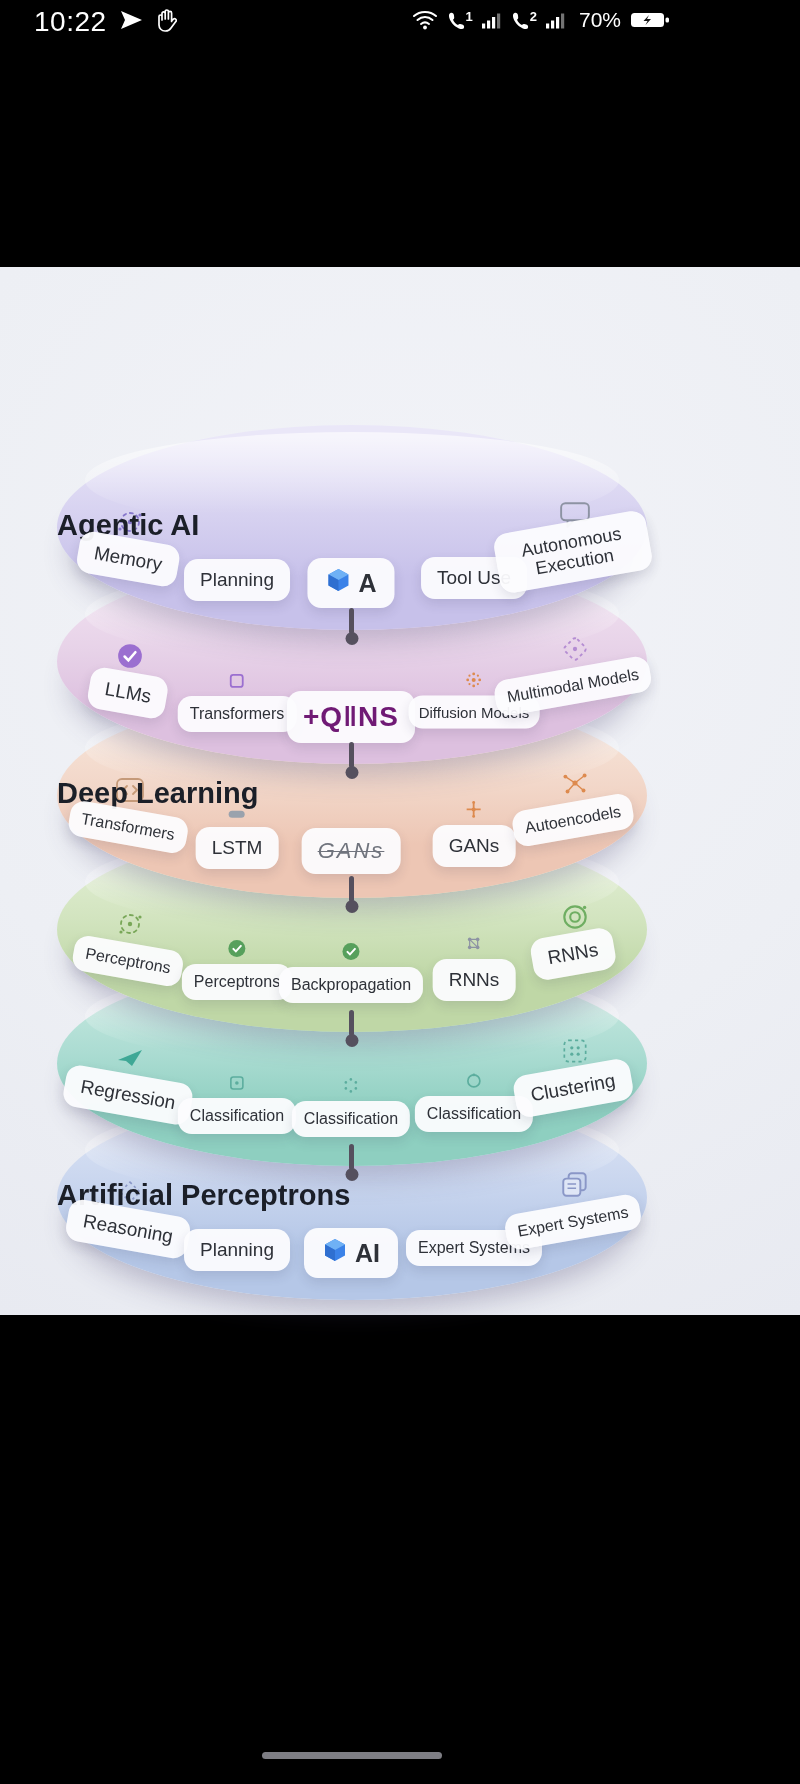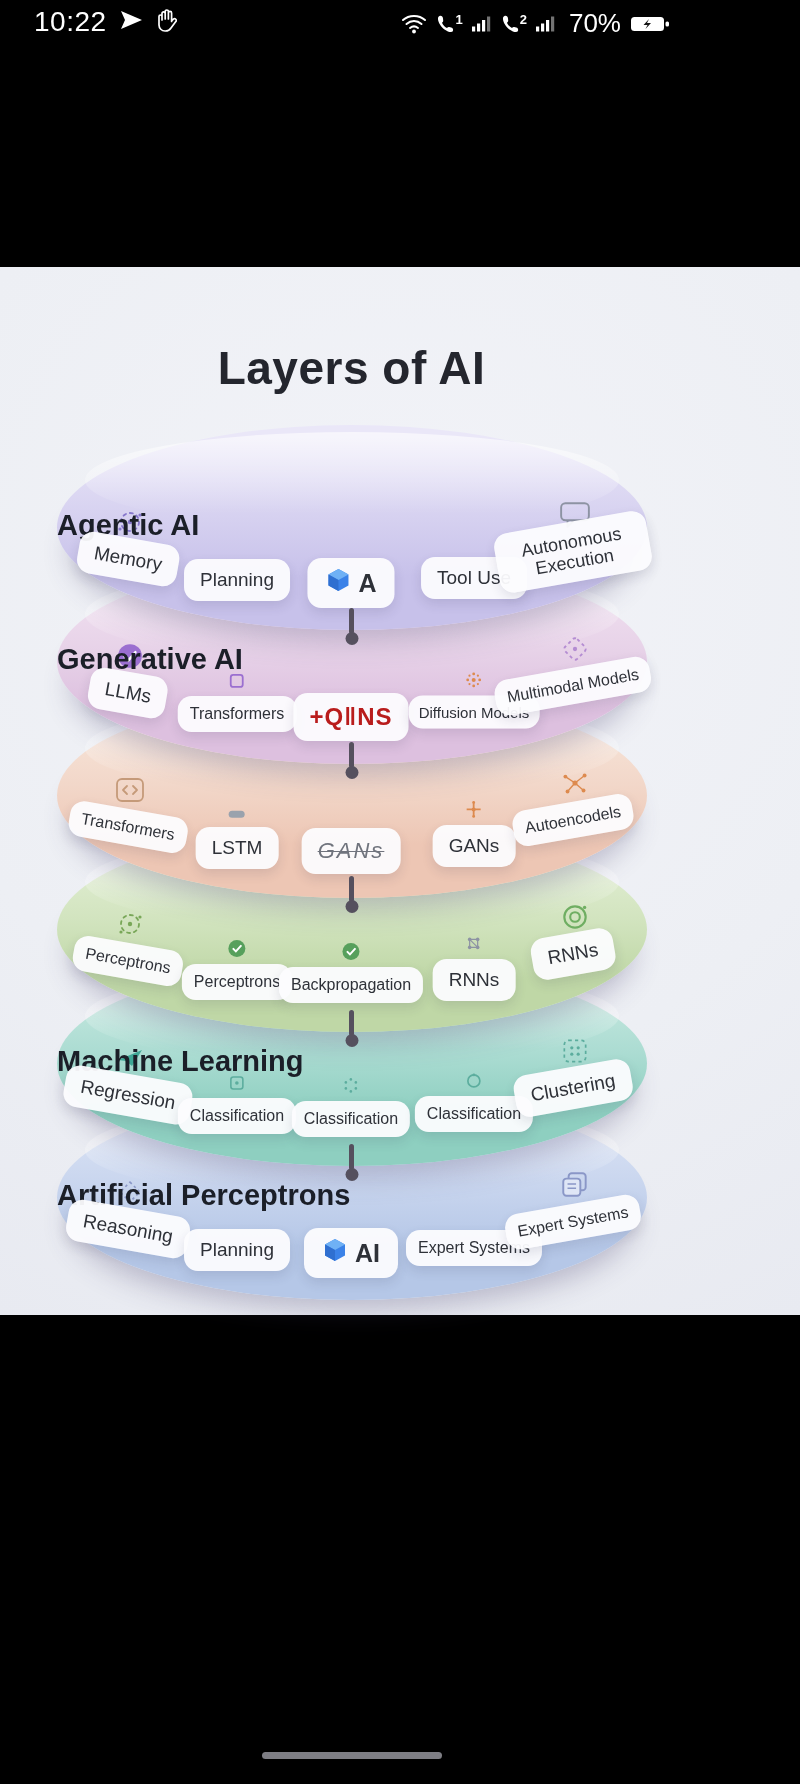--- a/index.html
+++ b/index.html
@@ -7,21 +7,21 @@
          font-family:"Liberation Sans","DejaVu Sans",sans-serif;}
 
   
   .statusbar{position:absolute;top:0;left:0;width:800px;height:46px;color:#fff;}
   .sb-left{position:absolute;left:34px;top:6px;display:flex;align-items:center;gap:12px;justify-content:center;}
   .sb-time{font-size:28px;font-weight:500;letter-spacing:.5px;}
   .sb-right{position:absolute;right:130px;top:8px;display:flex;align-items:center;gap:9px;}
   .sb-right svg{display:block;}
   .sim-group{display:flex;align-items:flex-start;gap:1px;}
   .sim-num{font-size:13px;font-weight:700;margin-top:-2px;}
-  .sb-batt-text{font-size:26px;font-weight:400;margin-left:4px;}
+  .sb-batt-text{font-size:21px;font-weight:400;margin-left:4px;}
 
   
   .poster{position:absolute;top:267px;left:0;width:800px;height:1048px;
           background:radial-gradient(circle at 50% 30%, #f2f3f8 0%, #edeff4 60%, #e8eaf1 100%);}
   .poster-inner{position:absolute;top:0;left:0;width:703px;height:1048px;}
   .poster h1{position:absolute;top:74px;left:0;width:703px;margin:0;text-align:center;
              font-size:46px;font-weight:600;color:#24262e;letter-spacing:.5px;}
 
   
   .disc{position:absolute;left:57px;width:590px;height:205px;border-radius:50%;
@@ -48,21 +48,21 @@
   .chip-2{left:180px;top:155px;}
   .chip-c{left:294px;top:158px;}
   .chip-4{left:417px;top:153px;}
   .chip-r{left:516px;top:127px;transform:translate(-50%,-50%) rotate(-10deg);}
   .chip.sm{font-size:16px;padding:9px 12px;}
   .chip.xs{font-size:15px;padding:8px 10px;}
   .chip.wrap{white-space:normal;width:122px;text-align:center;line-height:1.12;font-size:18px;}
   .chip.logo{display:flex;align-items:center;gap:7px;font-size:25px;font-weight:700;
              transform:translate(-50%,-50%);padding:9px 18px;}
   .chip-c.logo{display:flex;}
-  .chip.glitch{color:#b91c1c;font-size:24px;letter-spacing:1px;font-weight:600;}
+  .chip.glitch{color:#701a75;font-size:28px;letter-spacing:1px;font-weight:600;}
   .chip.sketch{color:#70747d;font-size:22px;font-style:italic;letter-spacing:2px;
                text-decoration:line-through;text-decoration-thickness:1px;}
   .mini{position:absolute;left:50%;top:-10px;transform:translate(-50%,-78%);line-height:0;}
 
   
   .icon-l{position:absolute;left:73px;top:97px;transform:translate(-50%,-50%);line-height:0;}
   .icon-r{position:absolute;left:518px;top:90px;transform:translate(-50%,-50%);line-height:0;}
 
   
   .conn{position:absolute;left:349px;width:5px;height:26px;background:#55505e;border-radius:3px;z-index:30;}
@@ -141,21 +141,20 @@
             <rect x="1" y="3" width="33" height="14" rx="3.5" fill="#fff"></rect>
             <rect x="35.5" y="7.5" width="3.5" height="5" rx="1.5" fill="#fff"></rect>
             <path d="M19 5 l-5.5 6 h4 l-2 4 5.5 -6 h-4 Z" fill="#151515"></path>
           </svg>
       </span>
     </div>
   </div>
 
   <div class="poster">
     <div class="poster-inner">
-      <h1>Layers of AI</h1>
 
       <section class="disc l0">
         <span class="icon-l">
           <svg width="30" height="30" viewBox="0 0 30 30">
               <circle cx="15" cy="15" r="9" fill="none" stroke="#8677cc" stroke-width="1.8" stroke-dasharray="3 4" stroke-linecap="round"></circle>
               <circle cx="15" cy="15" r="2.2" fill="#8677cc"></circle>
               <circle cx="25" cy="8" r="1.6" fill="#8677cc"></circle>
               <circle cx="5" cy="22" r="1.6" fill="#8677cc"></circle>
             </svg>
         </span>
@@ -188,21 +187,20 @@
               <circle cx="13" cy="13" r="11" fill="#9b6fd0"></circle>
               <path d="M8 13.5 L11.5 17 L18 9.5" stroke="#fff" stroke-width="2.4" fill="none" stroke-linecap="round"></path>
             </svg>
         </span>
         <span class="icon-r">
           <svg width="32" height="32" viewBox="0 0 30 30">
               <rect x="7" y="7" width="16" height="16" rx="3" transform="rotate(45 15 15)" fill="none" stroke="#b48cd2" stroke-width="1.7" stroke-dasharray="3 3"></rect>
               <circle cx="15" cy="15" r="2" fill="#b48cd2"></circle>
             </svg>
         </span>
-        <h2>Generative AI</h2>
         <div class="chip chip-l"><span>LLMs</span></div>
         <div class="chip chip-2 sm">
           <span class="mini"><svg width="18" height="18" viewBox="0 0 18 18">
                 <rect x="3" y="3" width="12" height="12" rx="2.5" fill="none" stroke="#9b6fd0" stroke-width="1.8"></rect>
               </svg></span>
           <span>Transformers</span>
         </div>
         <div class="chip chip-c glitch"><span>+Q‖NS</span></div>
         <div class="chip chip-4 xs">
           <span class="mini"><svg width="20" height="20" viewBox="0 0 20 20">
@@ -242,20 +240,21 @@
               </g>
               <g fill="#dd8a4e">
                 <circle cx="15" cy="15" r="2.4"></circle>
                 <circle cx="24" cy="8" r="1.8"></circle>
                 <circle cx="6" cy="9" r="1.8"></circle>
                 <circle cx="8" cy="23" r="1.8"></circle>
                 <circle cx="23" cy="22" r="1.8"></circle>
               </g>
             </svg>
         </span>
+        <h2>Deep Learning</h2>
         <div class="chip chip-l sm"><span>Transformers</span></div>
         <div class="chip chip-2">
           <span class="mini"><svg width="20" height="12" viewBox="0 0 20 12">
                 <rect x="2" y="3" width="16" height="7" rx="3.5" fill="#9aa2ad"></rect>
               </svg></span>
           <span>LSTM</span>
         </div>
         <div class="chip chip-c sketch"><span>GANs</span></div>
         <div class="chip chip-4">
           <span class="mini"><svg width="20" height="20" viewBox="0 0 20 20">
@@ -335,21 +334,20 @@
           <svg width="32" height="32" viewBox="0 0 30 30">
               <rect x="5" y="5" width="20" height="20" rx="4" fill="none" stroke="#5cad9e" stroke-width="1.6" stroke-dasharray="3 3"></rect>
               <g fill="#5cad9e">
                 <circle cx="12" cy="12" r="1.5"></circle>
                 <circle cx="18" cy="12" r="1.5"></circle>
                 <circle cx="12" cy="18" r="1.5"></circle>
                 <circle cx="18" cy="18" r="1.5"></circle>
               </g>
             </svg>
         </span>
-        <h2>Machine Learning</h2>
         <div class="chip chip-l"><span>Regression</span></div>
         <div class="chip chip-2 sm">
           <span class="mini"><svg width="18" height="18" viewBox="0 0 18 18">
                 <rect x="3" y="3" width="12" height="12" rx="2.5" fill="none" stroke="#5cad9e" stroke-width="1.6"></rect>
                 <circle cx="9" cy="9" r="1.8" fill="#5cad9e"></circle>
               </svg></span>
           <span>Classification</span>
         </div>
         <div class="chip chip-c sm">
           <span class="mini"><svg width="20" height="20" viewBox="0 0 20 20">

